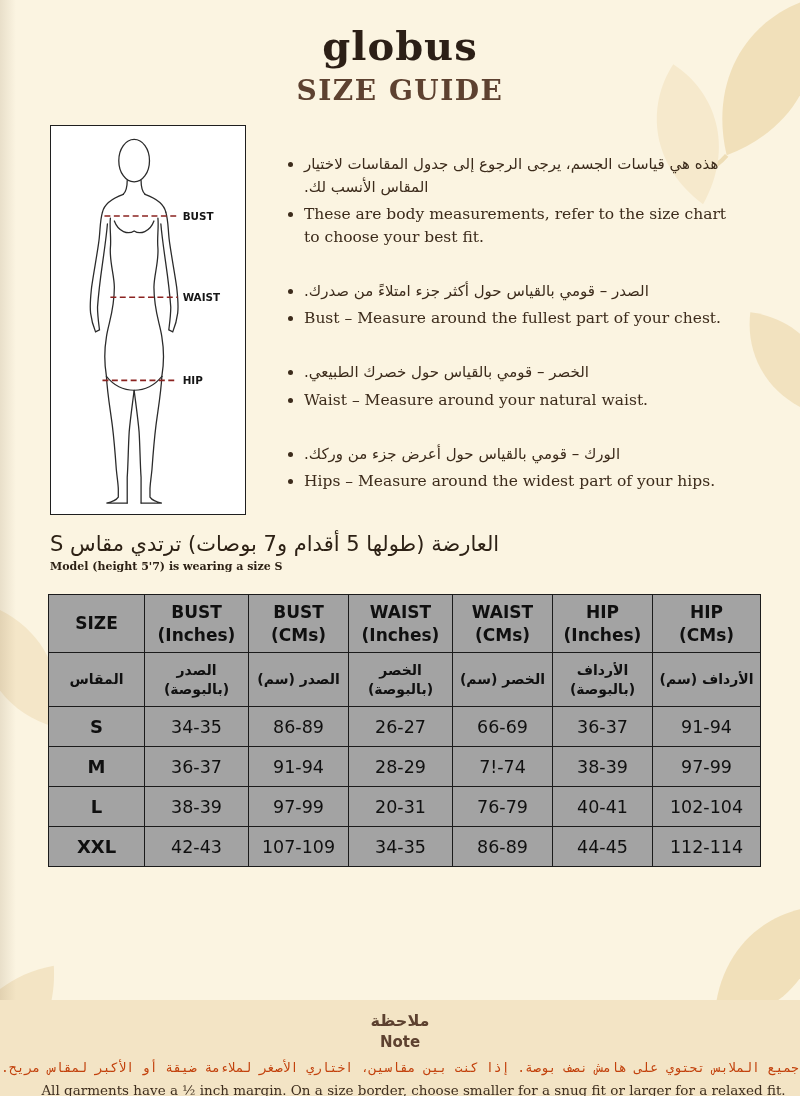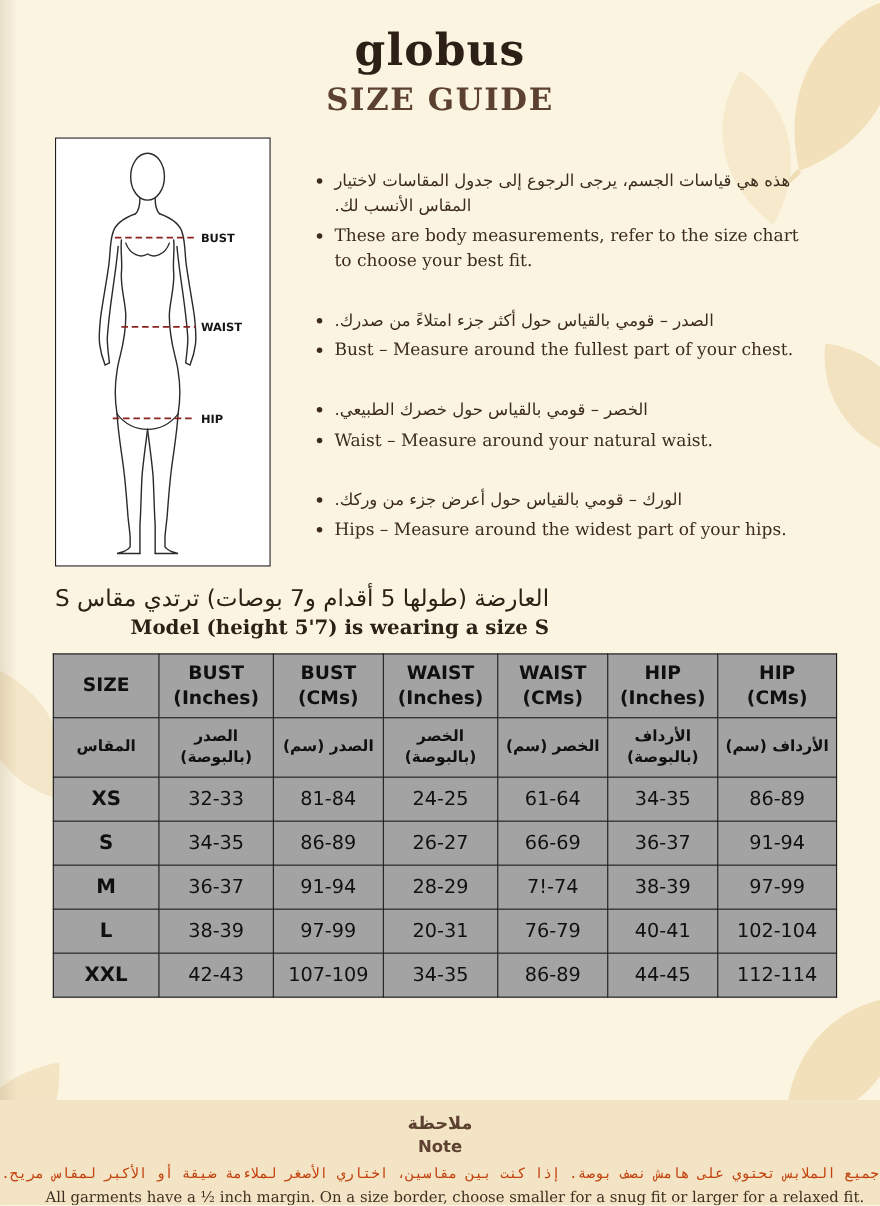--- a/index.html
+++ b/index.html
@@ -59,21 +59,21 @@
     font-family:"DejaVu Serif", serif;
     font-size:15.5px; line-height:1.48; color:#3c2b1b;
   }
   .model-note { position:absolute; left:50px; top:532px; }
   .model-note .ar {
     direction:rtl; text-align:left;
     font-size:21px; color:#2d2115; margin-bottom:4px;
   }
   .model-note .en {
     font-family:"DejaVu Serif", serif; font-weight:bold;
-    font-size:18px; color:#2d2115;text-align:right;
+    font-size:11px; color:#2d2115;
   }
   table.size-table {
     position:absolute; left:48px; top:594px; width:712px;
     border-collapse:collapse; background:#a3a3a3; table-layout:fixed;
   }
   .size-table th, .size-table td {
     border:1.6px solid #1b1b1b;
     text-align:center; vertical-align:middle; color:#101010;
   }
   .size-table thead tr.hrow-en th {
@@ -270,29 +270,20 @@
             <div>الأرداف</div>
             <div>(بالبوصة)</div>
           </th>
         <th>
             <div>الأرداف (سم)</div>
             <div></div>
           </th>
       </tr>
     </thead>
     <tbody>
-        <tr>
-          <td class="size-col">XS</td>
-          <td>32-33</td>
-          <td>81-84</td>
-          <td>24-25</td>
-          <td>61-64</td>
-          <td>34-35</td>
-          <td>86-89</td>
-        </tr>
         <tr>
           <td class="size-col">S</td>
           <td>34-35</td>
           <td>86-89</td>
           <td>26-27</td>
           <td>66-69</td>
           <td>36-37</td>
           <td>91-94</td>
         </tr>
         <tr>

